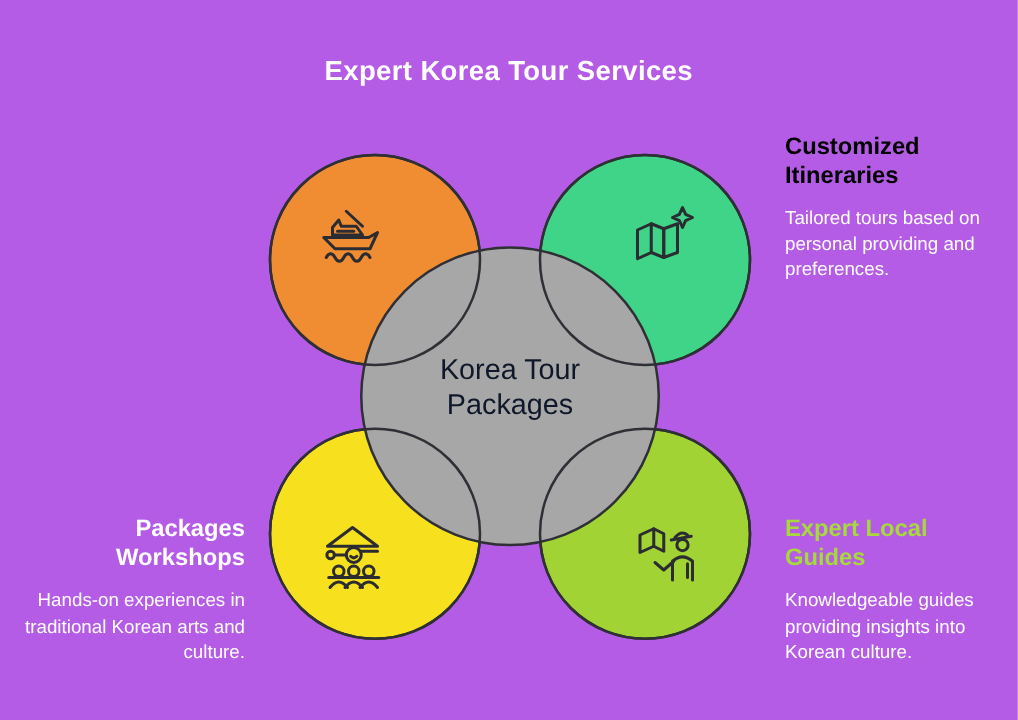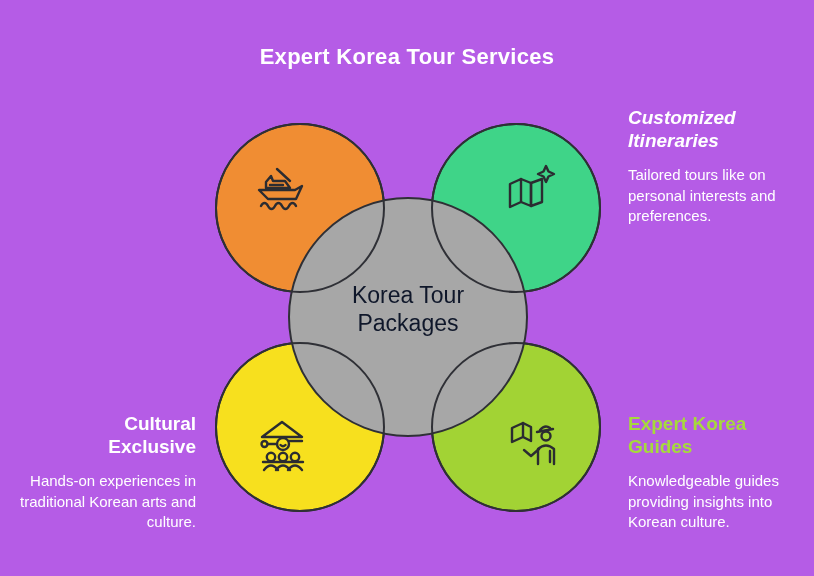--- a/index.html
+++ b/index.html
@@ -17,21 +17,21 @@
 
   .node-text { position: absolute; }
   .node-text h2 { margin: 0 0 13px 0; font-size: 19px; line-height: 1.22; font-weight: bold; }
   .node-text p { margin: 0; font-size: 15px; line-height: 1.35; color: #ffffff; font-weight: 400; }
 
   .tl { top: 130px; left: 18px; width: 178px; text-align: right; }
   .tl h2 { color: #f5953e; }
   .tl p  { width: 172px; margin-left: auto; }
 
   .tr { top: 106px; left: 628px; width: 178px; text-align: left; }
-  .tr h2 { color: #ffffff; width: 150px; font-style: italic; }
+  .tr h2 { color: #000000; width: 150px; }
   .tr p  { width: 178px; }
 
   .bl { top: 412px; left: 16px; width: 180px; text-align: right; }
   .bl h2 { color: #ffffff; width: 150px; margin-left: auto; }
   .bl p  { width: 180px; margin-left: auto; }
 
   .br { top: 412px; left: 628px; width: 185px; text-align: left; }
   .br h2 { color: #a6d93c; width: 130px; }
   .br p  { width: 185px; }
 
@@ -107,26 +107,26 @@
       <path d="M42 33 V44"></path>
       <path d="M31 31 L23 38 L16 32"></path>
     </g>
   </svg>
 
   <div class="center-label">Korea Tour Packages</div>
 
 
   <div class="node-text tr">
     <h2>Customized Itineraries</h2>
-    <p>Tailored tours like on personal interests and preferences.</p>
+    <p>Tailored tours based on personal providing and preferences.</p>
   </div>
 
   <div class="node-text bl">
-    <h2>Cultural Exclusive</h2>
+    <h2>Packages Workshops</h2>
     <p>Hands-on experiences in traditional Korean arts and culture.</p>
   </div>
 
   <div class="node-text br">
-    <h2>Expert Korea Guides</h2>
+    <h2>Expert Local Guides</h2>
     <p>Knowledgeable guides providing insights into Korean culture.</p>
   </div>
 
 </div>
 
 </body></html>

